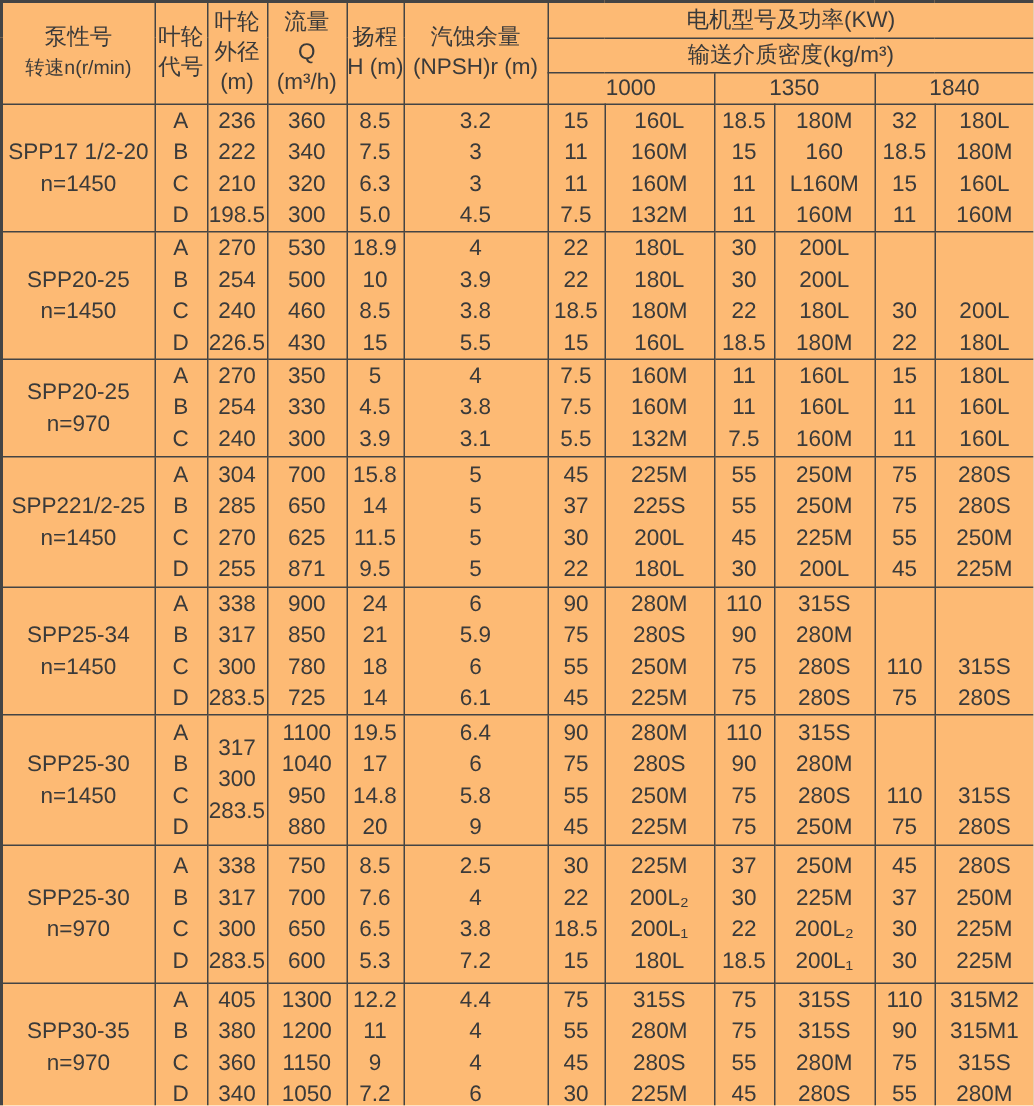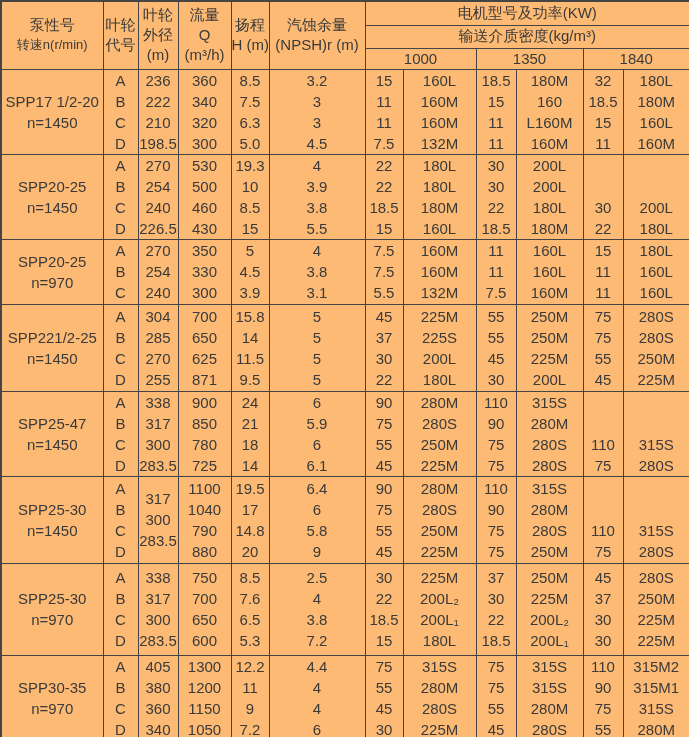--- a/index.html
+++ b/index.html
@@ -162,21 +162,21 @@
             <div class="line">240</div>
             <div class="line">226.5</div>
           </td>
           <td>
             <div class="line">530</div>
             <div class="line">500</div>
             <div class="line">460</div>
             <div class="line">430</div>
           </td>
           <td>
-            <div class="line">19.3</div>
+            <div class="line">18.9</div>
             <div class="line">10</div>
             <div class="line">8.5</div>
             <div class="line">15</div>
           </td>
           <td>
             <div class="line">4</div>
             <div class="line">3.9</div>
             <div class="line">3.8</div>
             <div class="line">5.5</div>
           </td>
@@ -345,21 +345,21 @@
           </td>
           <td>
             <div class="line">280S</div>
             <div class="line">280S</div>
             <div class="line">250M</div>
             <div class="line">225M</div>
           </td>
         </tr>
         <tr style="height: 82px;">
           <td>
-            <div class="line">SPP25-47</div>
+            <div class="line">SPP25-34</div>
             <div class="line">n=1450</div>
           </td>
           <td>
             <div class="line">A</div>
             <div class="line">B</div>
             <div class="line">C</div>
             <div class="line">D</div>
           </td>
           <td>
             <div class="line">338</div>
@@ -434,21 +434,21 @@
             <div class="line">D</div>
           </td>
           <td>
             <div class="line">317</div>
             <div class="line">300</div>
             <div class="line">283.5</div>
           </td>
           <td>
             <div class="line">1100</div>
             <div class="line">1040</div>
-            <div class="line">790</div>
+            <div class="line">950</div>
             <div class="line">880</div>
           </td>
           <td>
             <div class="line">19.5</div>
             <div class="line">17</div>
             <div class="line">14.8</div>
             <div class="line">20</div>
           </td>
           <td>
             <div class="line">6.4</div>

